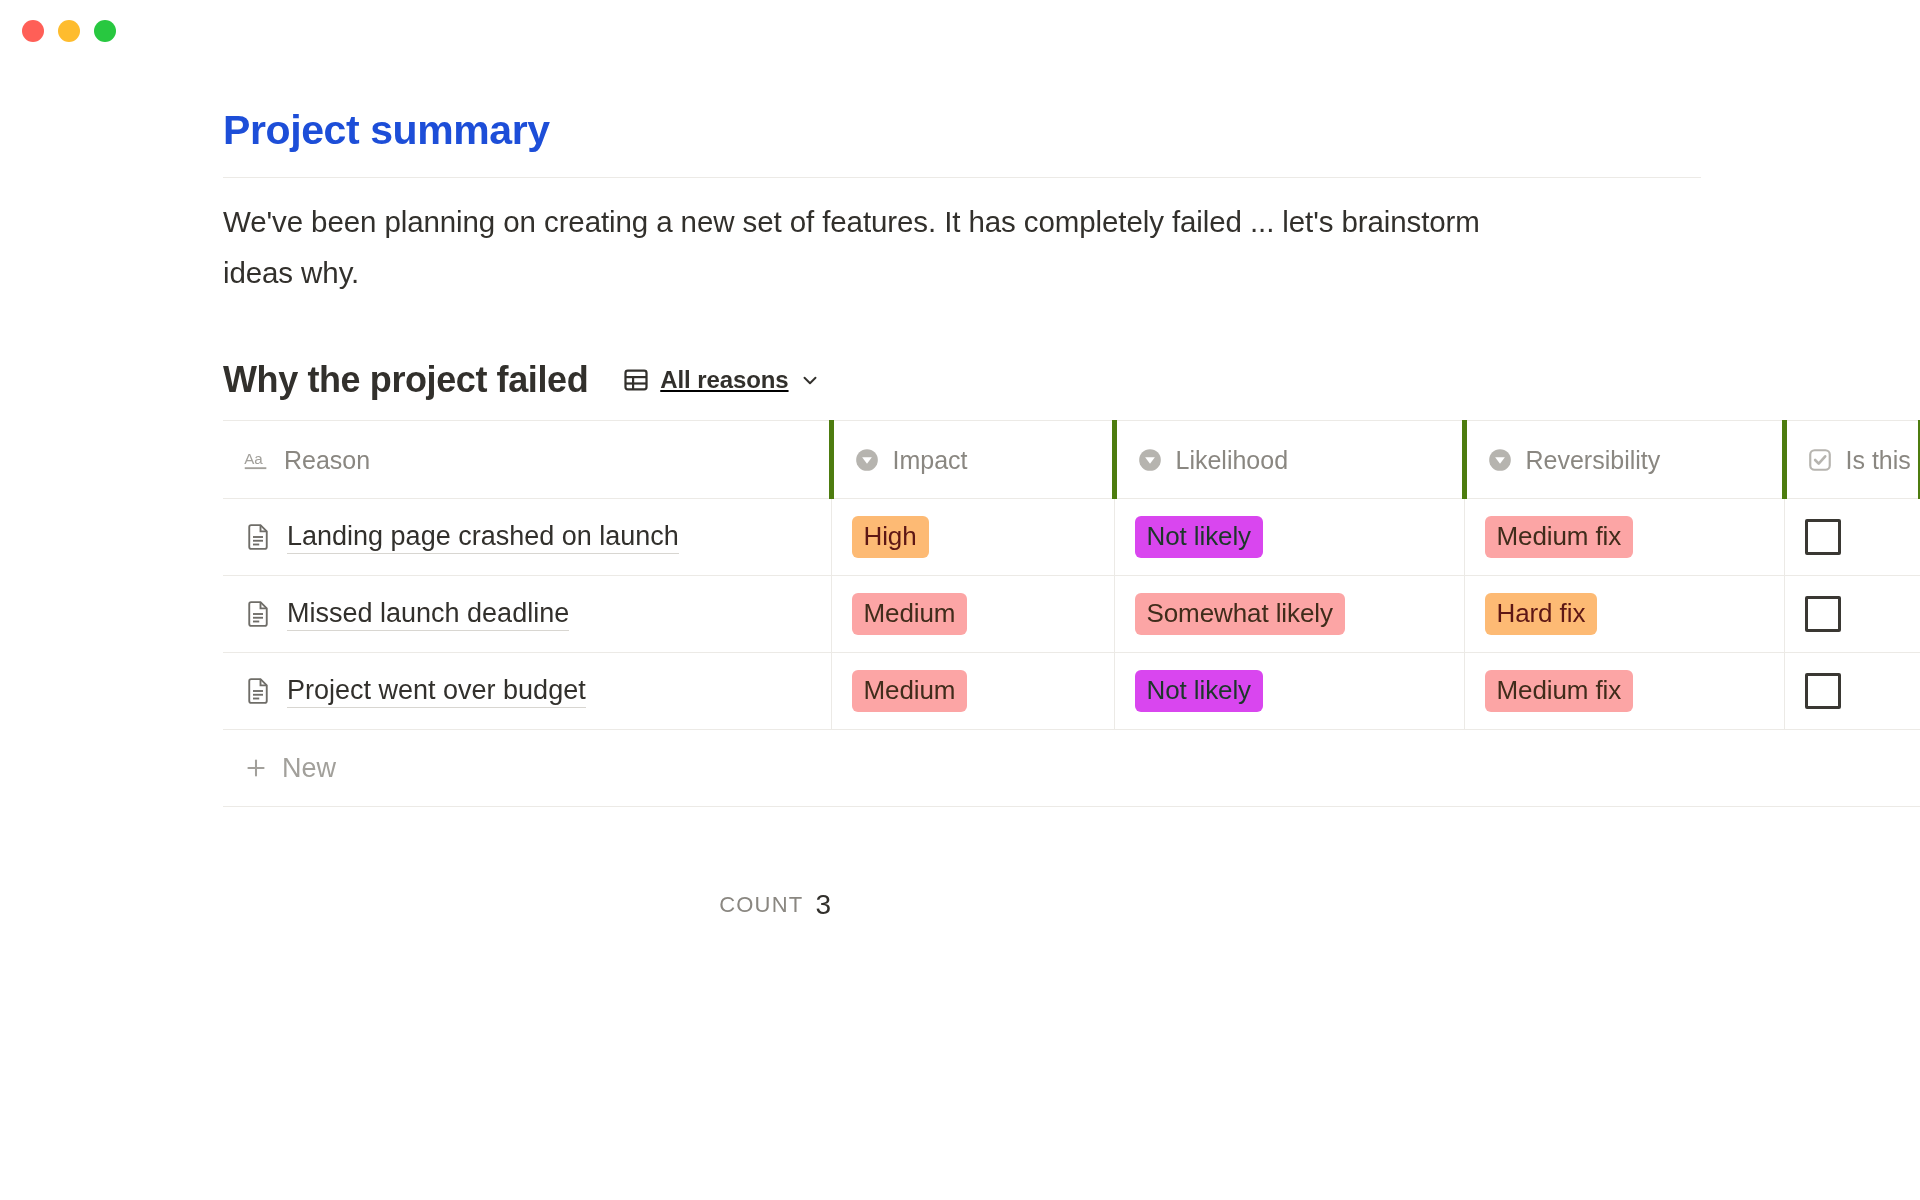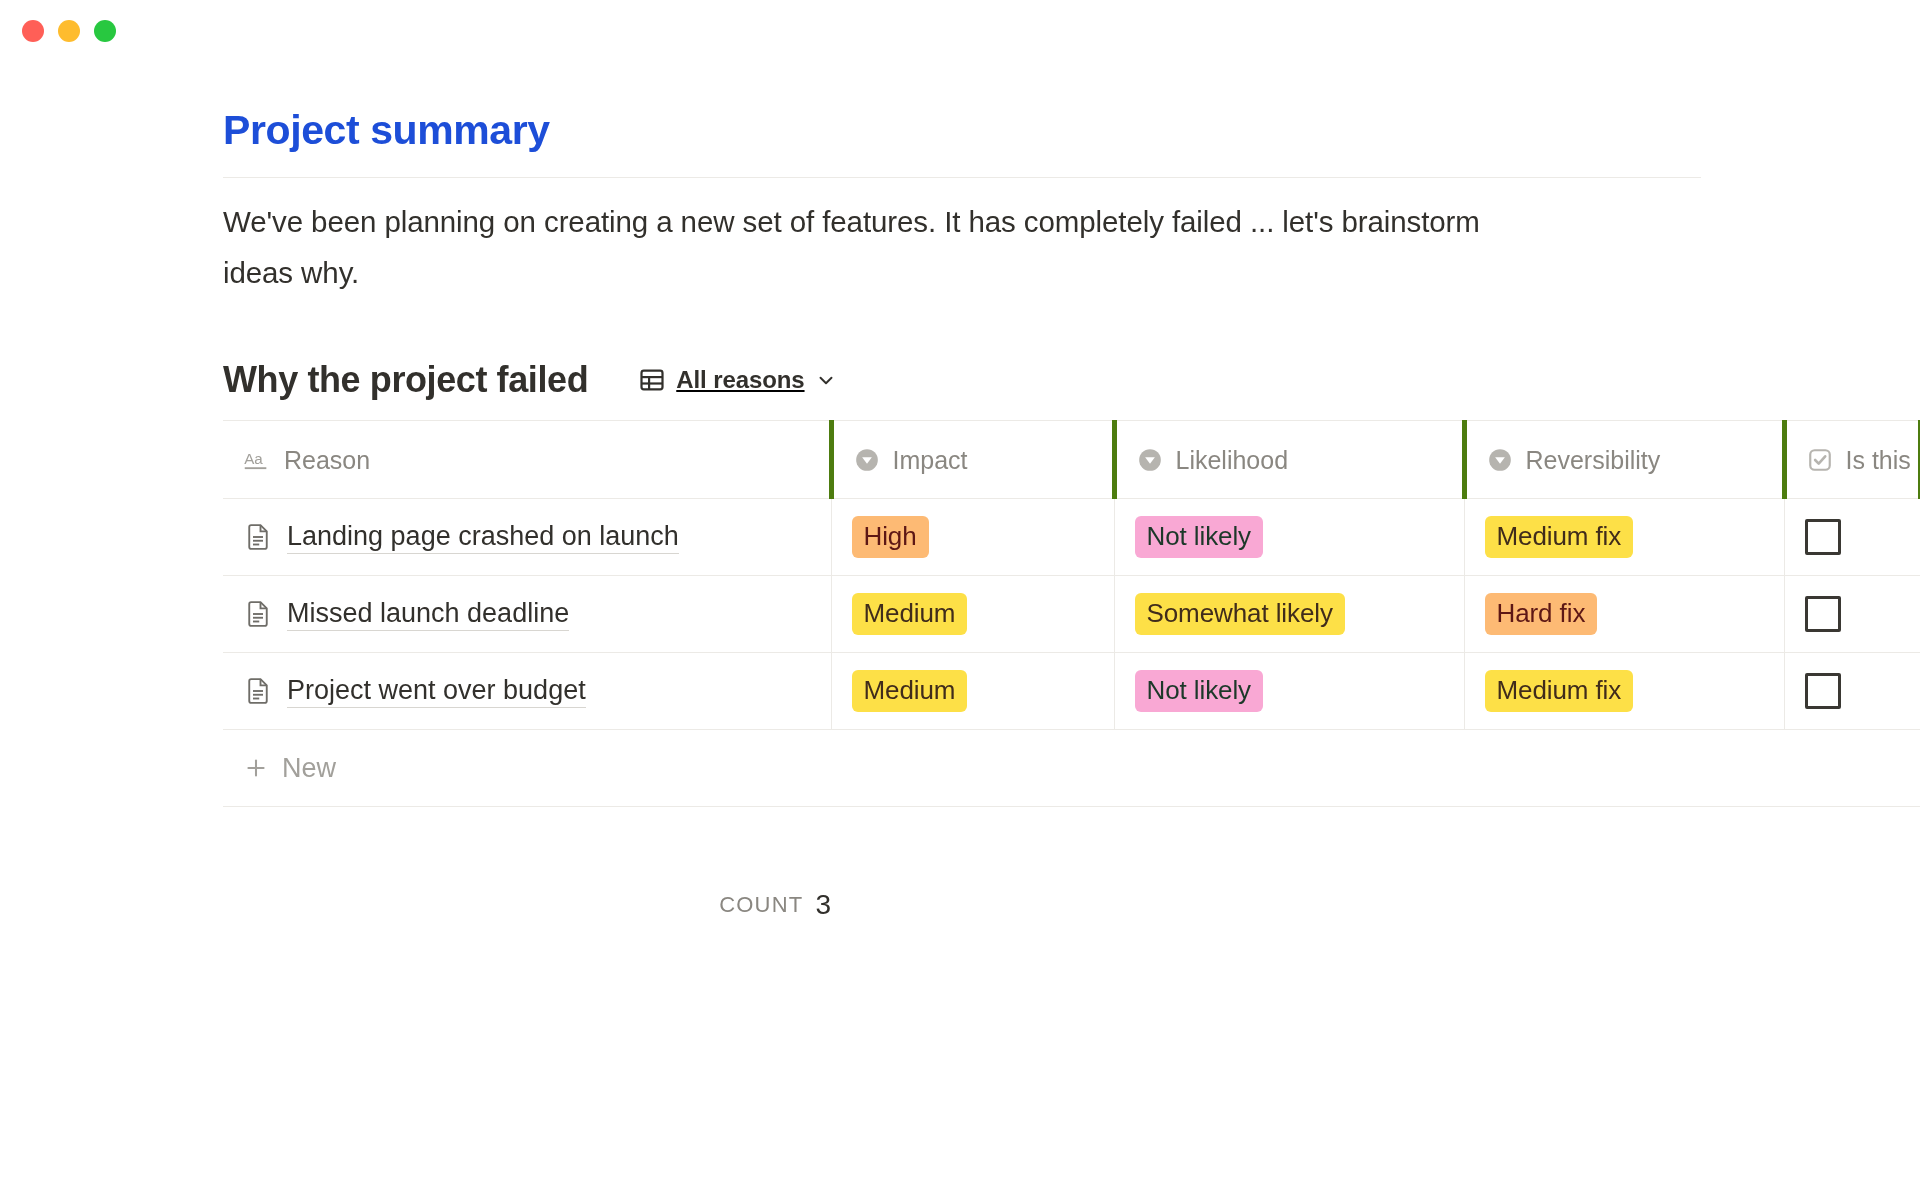--- a/index.html
+++ b/index.html
@@ -84,21 +84,21 @@
     letter-spacing: -0.1px;
   }
 
   
   .db-header {
     position: absolute;
     top: 300px;
     left: 223px;
     display: flex;
     align-items: center;
-    gap: 16px;
+    gap: 0px;
   }
   .db-title {
     font-size: 36px;
     font-weight: 700;
     color: #32302c;
     letter-spacing: -0.4px;
     line-height: 1;
   }
   .view-chip {
     display: flex;
@@ -182,22 +182,22 @@
 
   .tag {
     display: inline-block;
     padding: 4px 12px 6px 12px;
     border-radius: 6px;
     font-size: 26px;
     line-height: 1.25;
     letter-spacing: -0.1px;
   }
   .tag-red    { background: #fdba74; color: #5d1715; }
-  .tag-yellow { background: #fde047; color: #402c1b; }
-  .tag-green  { background: #f9a8d4; color: #1c3829; }
+  .tag-yellow { background: #fca5a5; color: #402c1b; }
+  .tag-green  { background: #d946ef; color: #1c3829; }
 
   .checkbox-box {
     width: 30px;
     height: 30px;
     border: 3px solid #3a3833;
     border-radius: 2px;
     background: #ffffff;
     display: block;
     cursor: pointer;
   }

